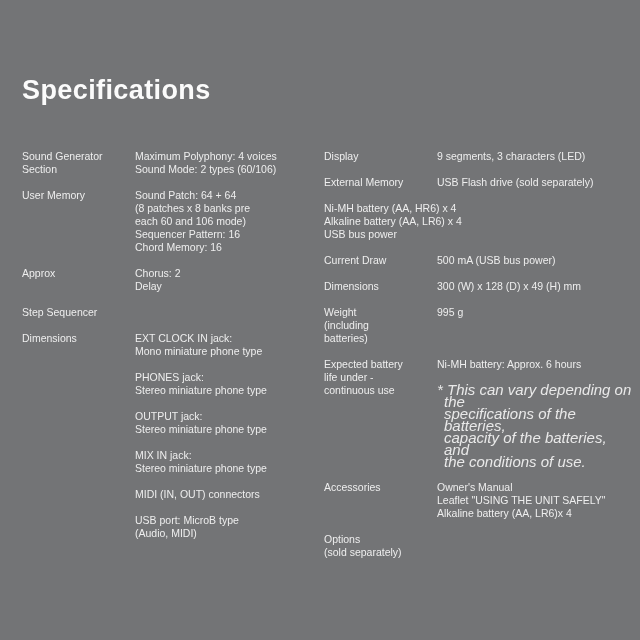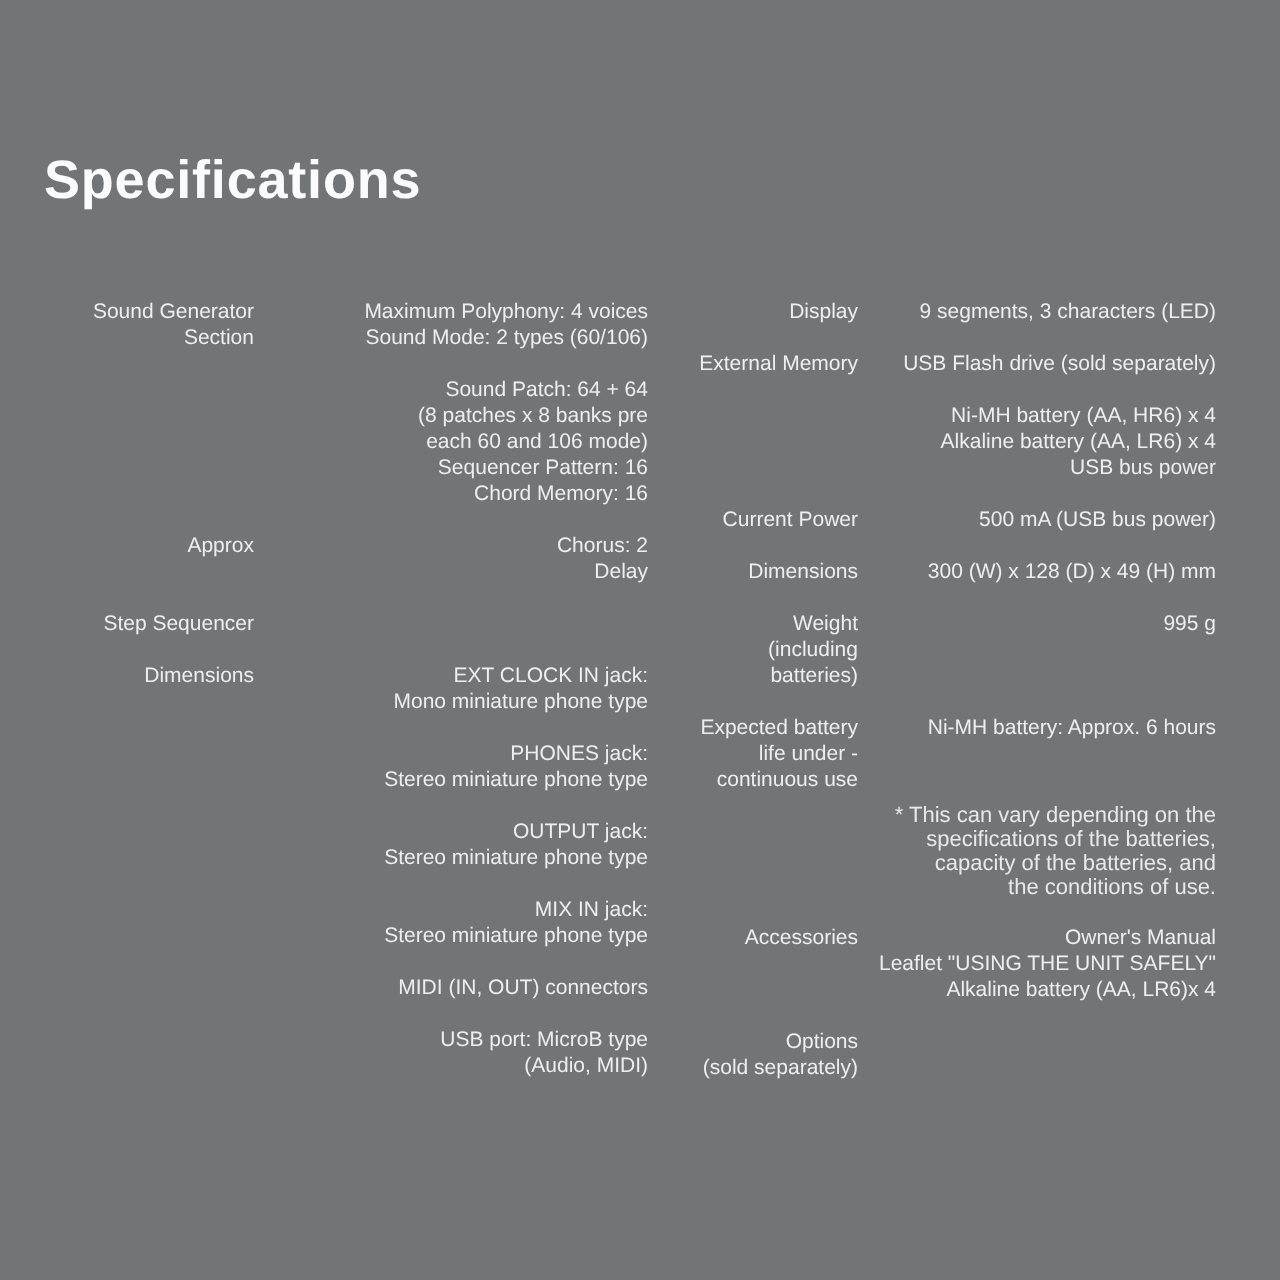--- a/index.html
+++ b/index.html
@@ -9,40 +9,39 @@
   }
   .page {
     position: relative;
     width: 640px;
     height: 640px;
     background: #737476;
     font-family: "Liberation Sans", sans-serif;
     color: #eeeeee;
     overflow: hidden;
     box-sizing: border-box;
-    padding: 0 32px 0 22px;
+    padding: 0 5px 0 22px;
   }
   .page-title {
     margin: 0;
     padding-top: 74px;
     font-size: 27px;
     line-height: 32px;
     font-weight: bold;
     letter-spacing: 0.4px;
     color: #fbfbfb;
   }
   .content {
     display: flex;
     margin-top: 44px;
     font-size: 10.5px;
     line-height: 13px;
   }
   .col {
     box-sizing: border-box;
-    text-align: right;
   }
   .col-left {
     flex: 0 0 302px;
   }
   .col-right {
     flex: 1 1 auto;
   }
   .row {
     display: flex;
     margin-bottom: 13px;
@@ -54,26 +53,27 @@
     white-space: pre-line;
   }
   .value-wrap {
     flex: 1 1 auto;
   }
   .value {
     white-space: pre-line;
   }
   .footnote {
     white-space: pre-line;
-    font-size: 11px;
+    font-size: 15px;
     line-height: 12px;
-    margin-top: 31px;
+    margin-top: 13px;
     padding-left: 7px;
     text-indent: -7px;
     color: #e9e9e9;
+    font-style: italic;
   }
 </style>
 </head>
 <body>
 
 <div class="page">
 
   <h1 class="page-title">Specifications</h1>
 
   <div class="content">
@@ -83,20 +83,21 @@
       <div class="row">
         <div class="label">Sound Generator
 Section</div>
         <div class="value-wrap">
             <div class="value">Maximum Polyphony: 4 voices
 Sound Mode: 2 types (60/106)</div>
           </div>
       </div>
 
       <div class="row">
+        <div class="label">User Memory</div>
         <div class="value-wrap">
             <div class="value">Sound Patch: 64 + 64
 (8 patches x 8 banks pre
 each 60 and 106 mode)
 Sequencer Pattern: 16
 Chord Memory: 16</div>
           </div>
       </div>
 
       <div class="row">
@@ -153,21 +154,21 @@
 
       <div class="row">
         <div class="value-wrap">
             <div class="value">Ni-MH battery (AA, HR6) x 4
 Alkaline battery (AA, LR6) x 4
 USB bus power</div>
           </div>
       </div>
 
       <div class="row">
-        <div class="label">Current Power</div>
+        <div class="label">Current Draw</div>
         <div class="value-wrap">
             <div class="value">500 mA (USB bus power)</div>
           </div>
       </div>
 
       <div class="row">
         <div class="label">Dimensions</div>
         <div class="value-wrap">
             <div class="value">300 (W) x 128 (D) x 49 (H) mm</div>
           </div>

